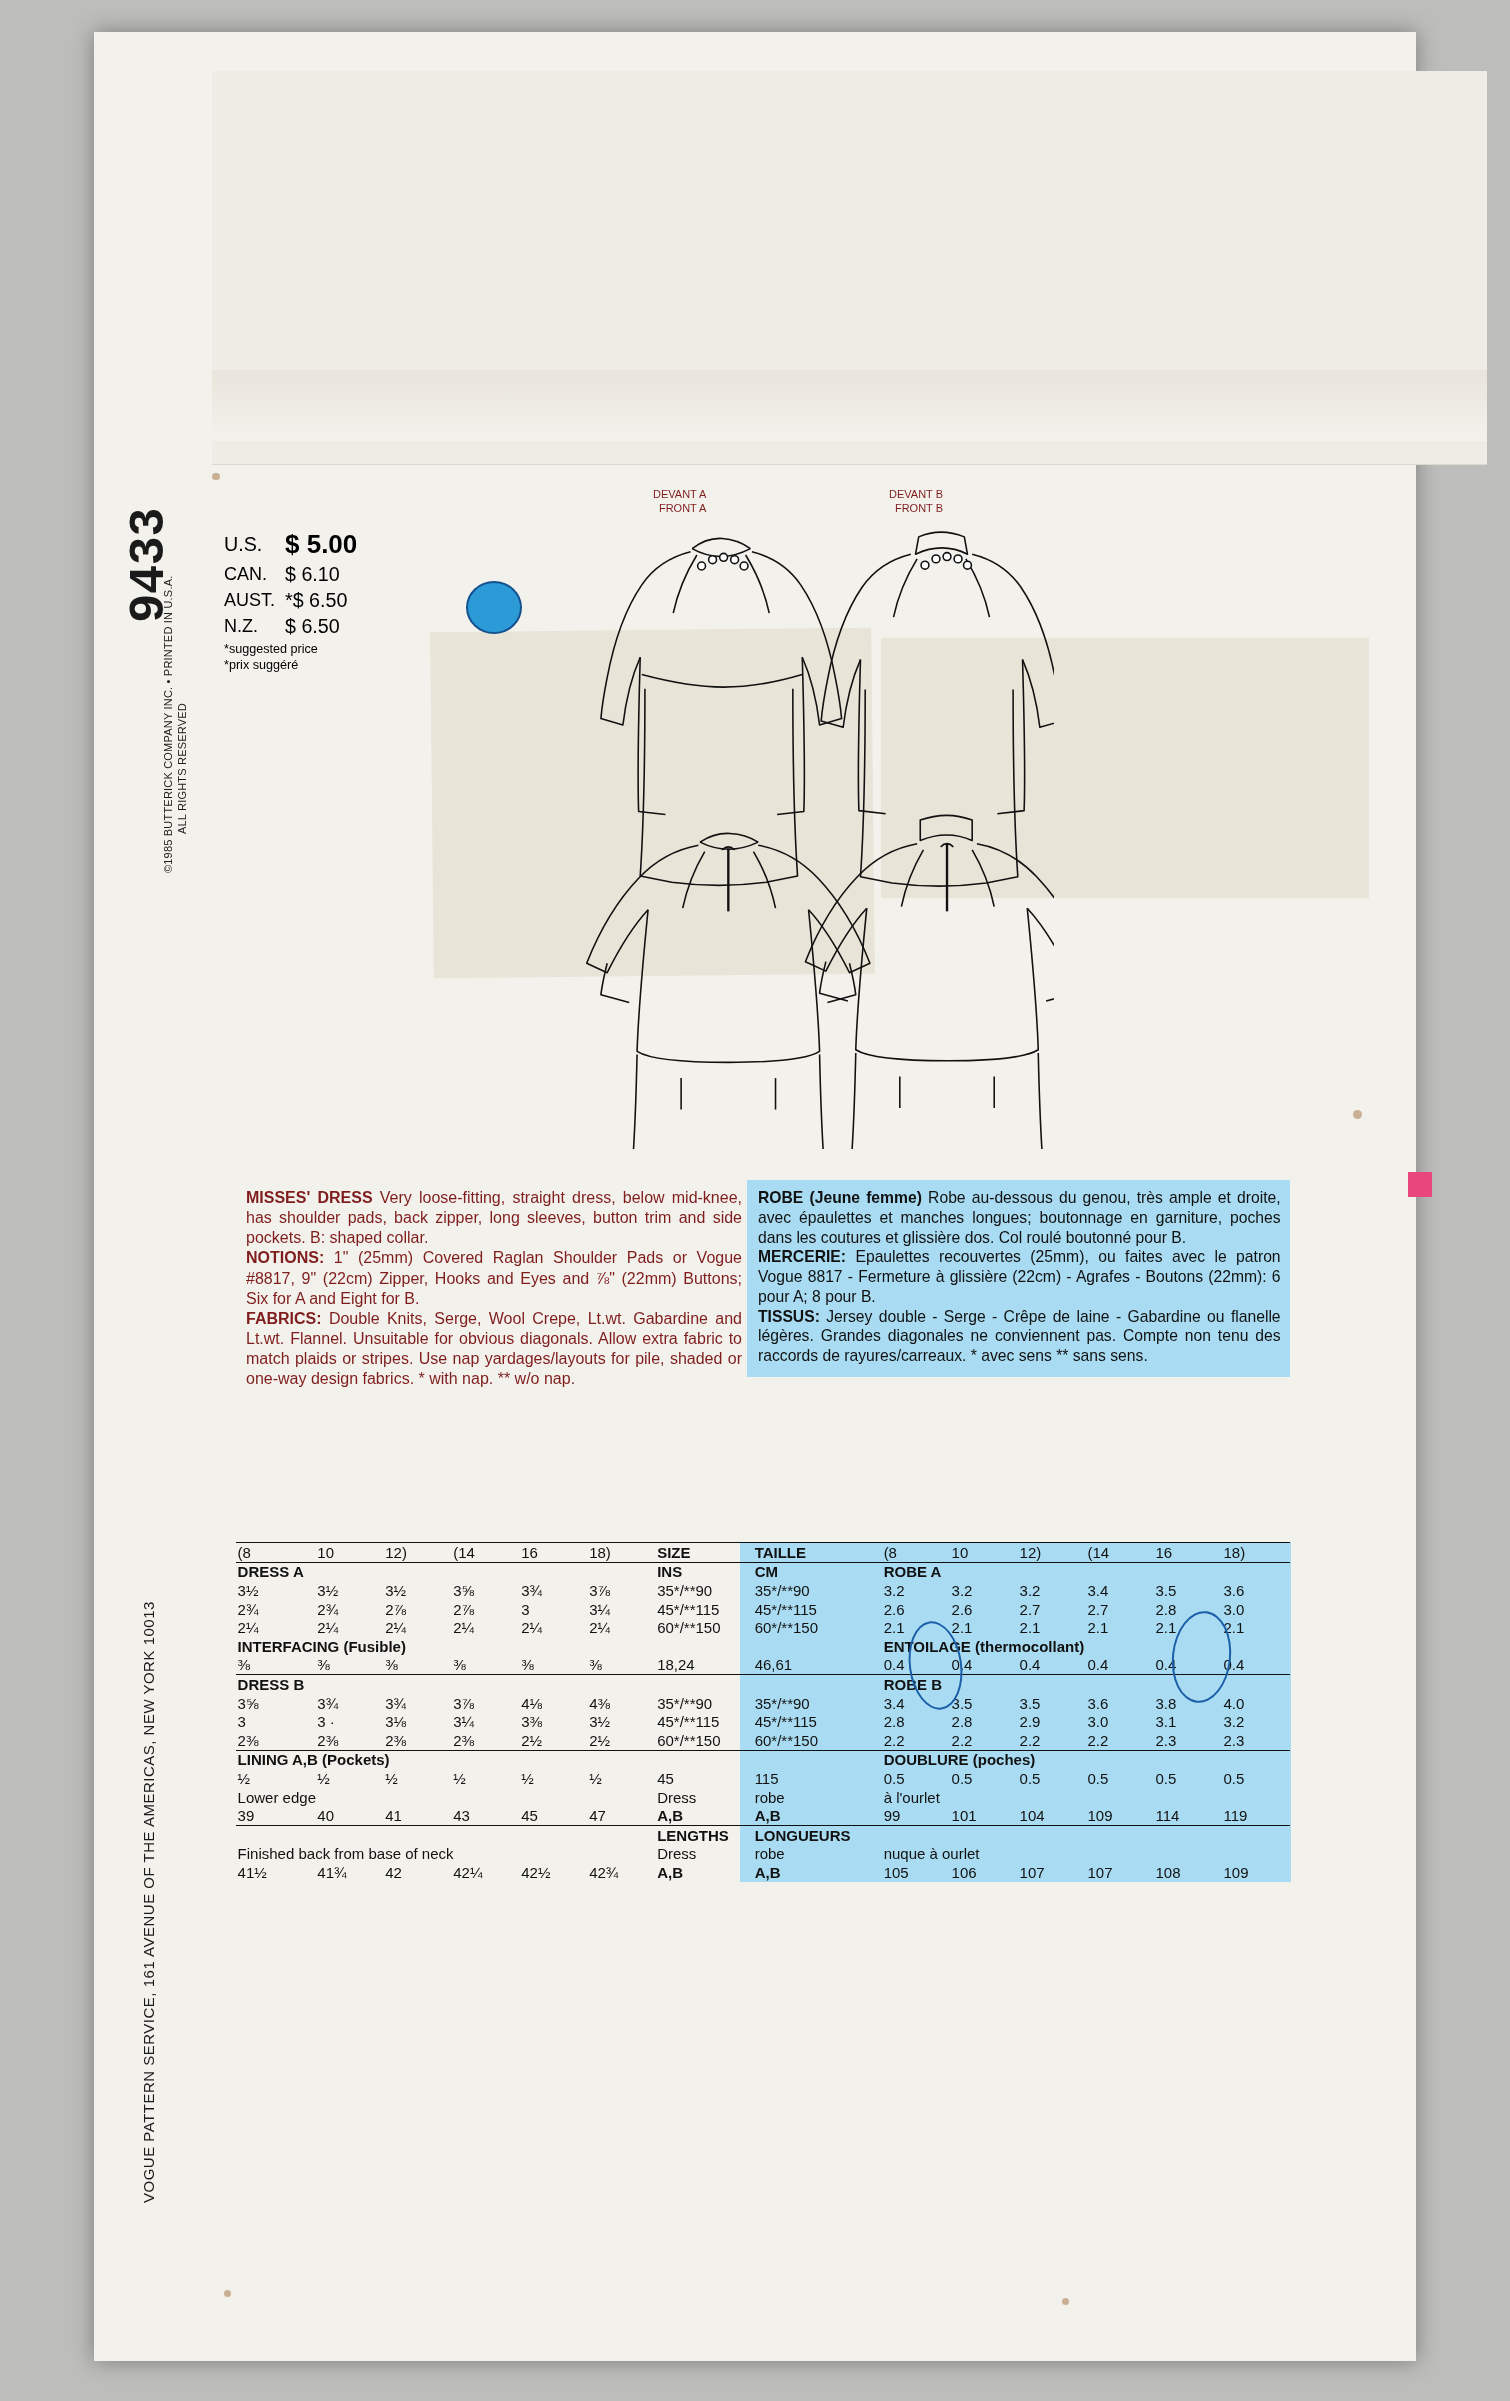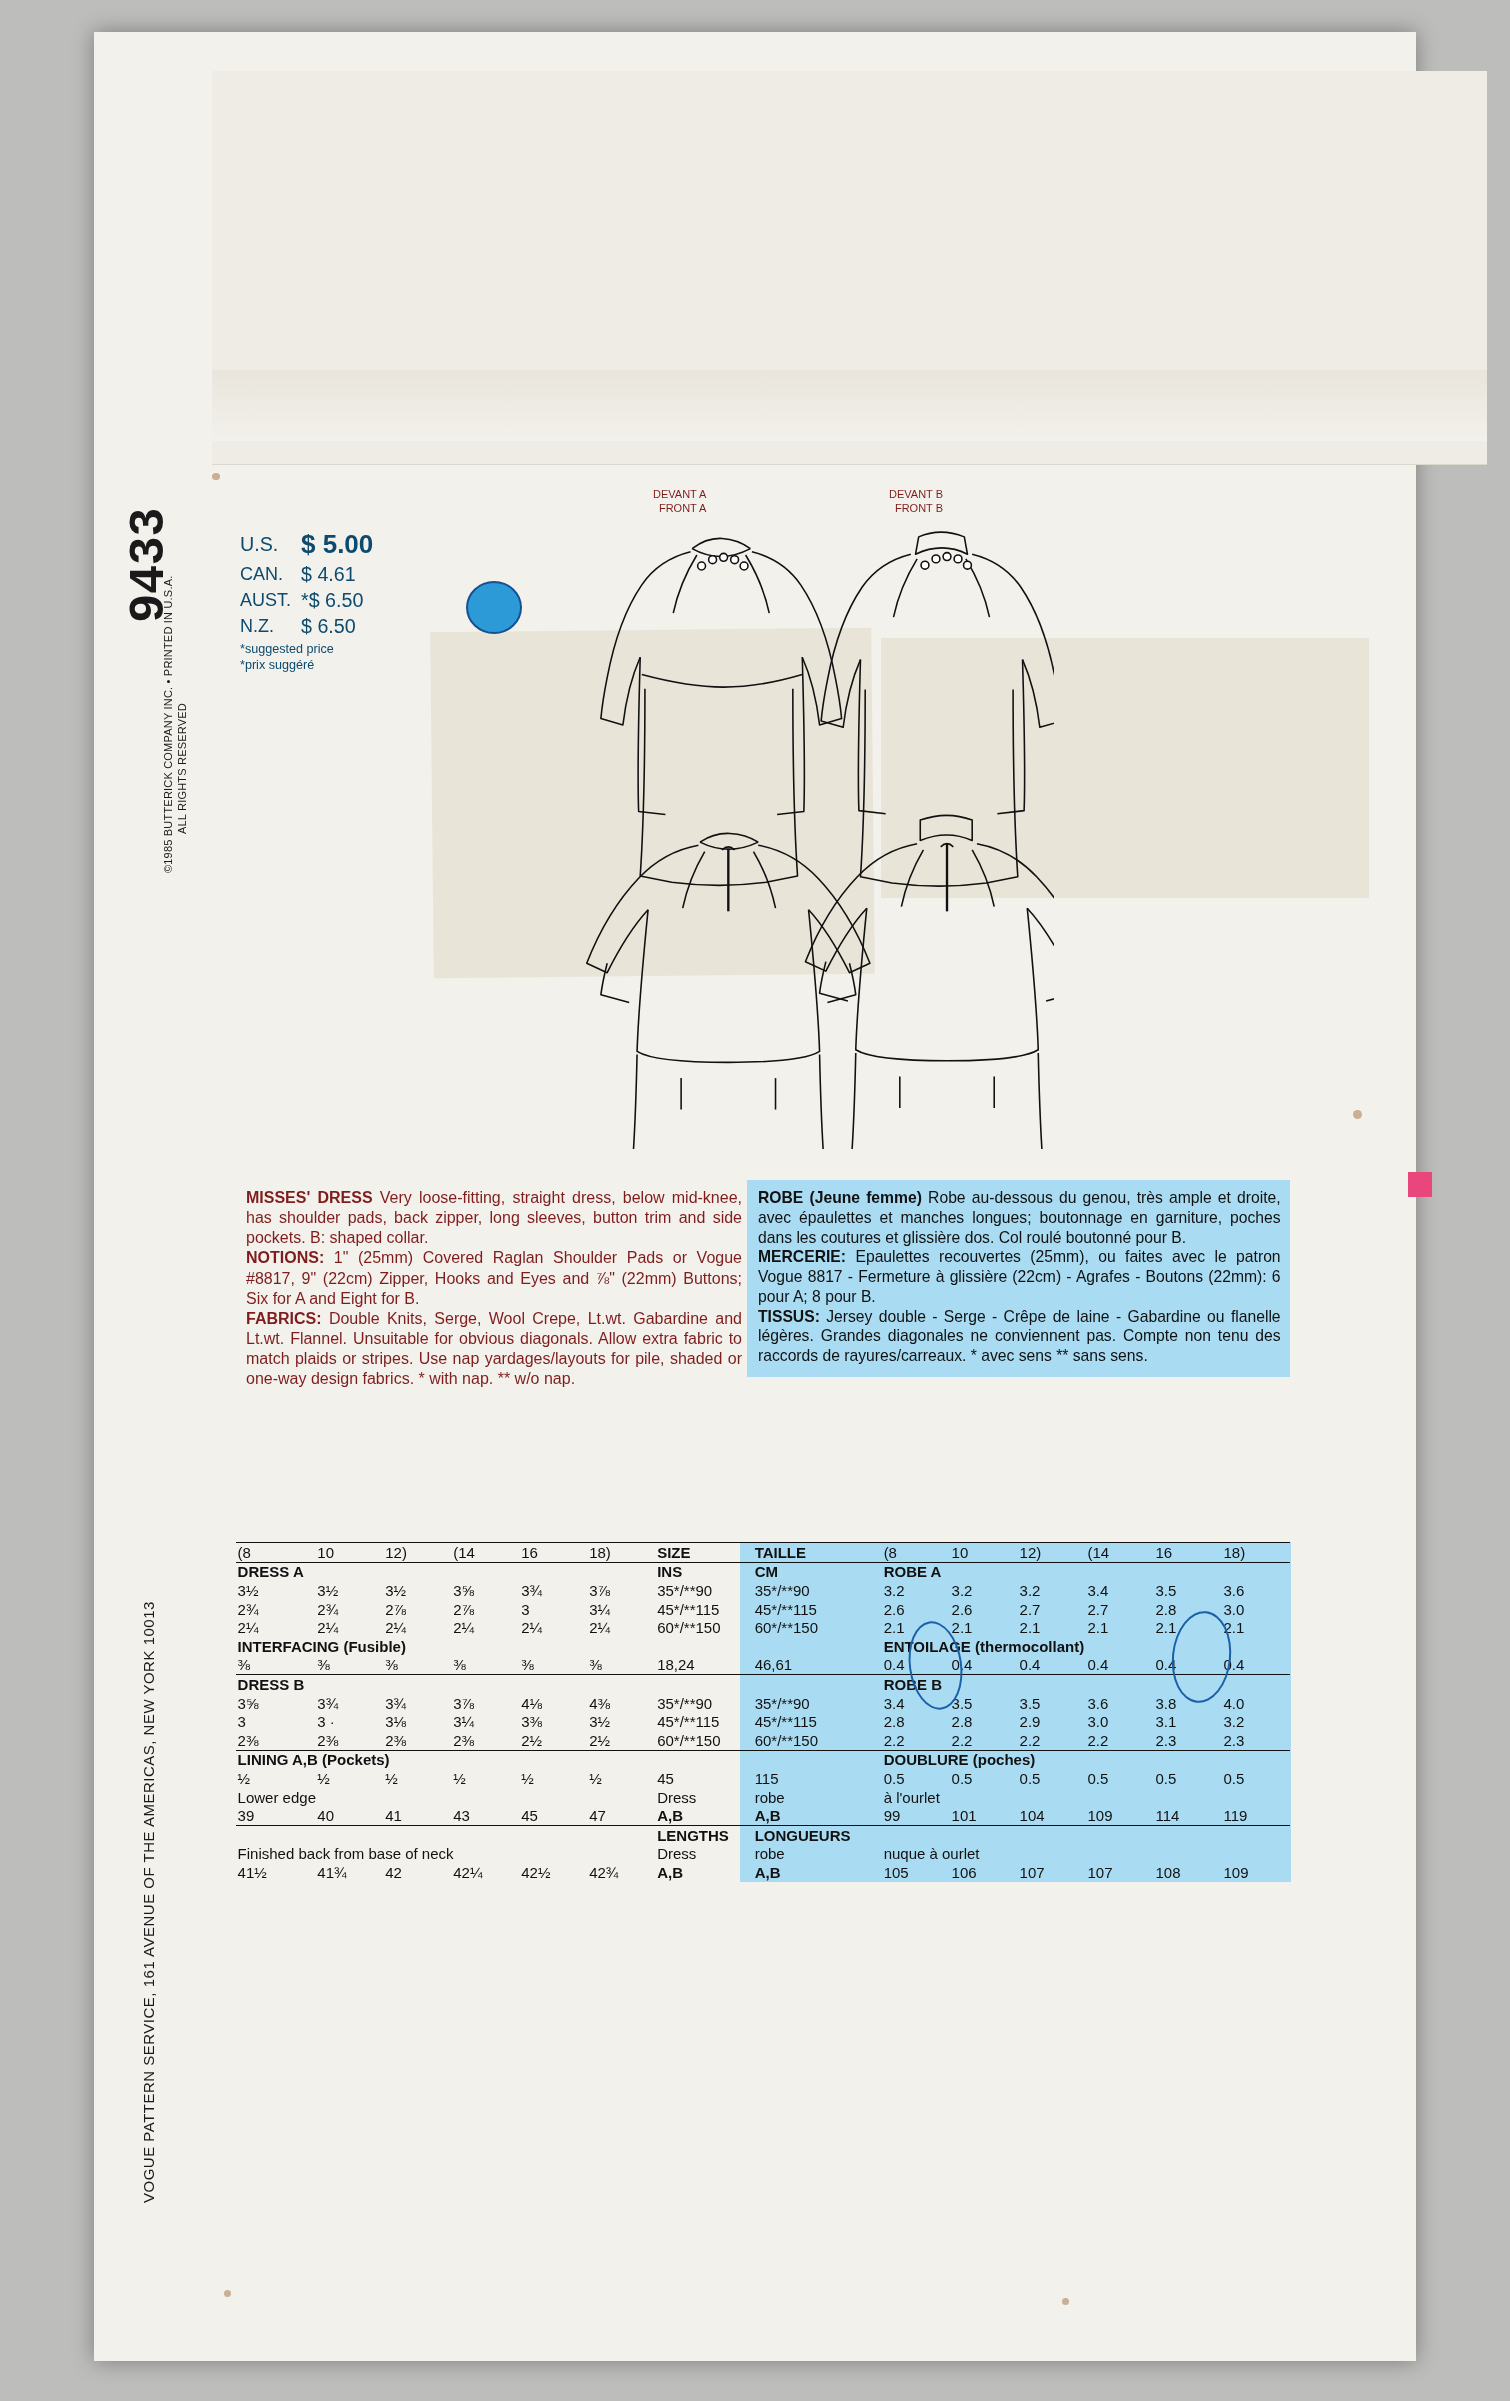--- a/index.html
+++ b/index.html
@@ -55,21 +55,21 @@
   #copyline{
     left:162px;top:873px;
     font-size:11px;letter-spacing:0.2px;
   }
   #copyline2{
     left:176px;top:834px;
     font-size:11px;letter-spacing:0.2px;
   }
 
   
-  #prices{position:absolute;left:240px;top:527px;color:#0c4a6e;}
+  #prices{position:absolute;left:224px;top:527px;color:#000000;}
   #prices table{border-collapse:collapse;}
   #prices td{font-size:18px;padding:1.6px 0;}
   #prices td.cur{width:61px;}
   #prices td.amt{font-size:19.7px;}
   #prices tr.first td.cur{font-size:19.7px;}
   #prices tr.first td.amt{font-size:26px;font-weight:bold;}
   #pricenote{font-size:12.6px;margin-top:2.4px;line-height:1.25;}
 
   
   #bluedot{
@@ -157,21 +157,21 @@
 
 <div id="prices">
   <table>
     <tbody>
         <tr class="first">
       <td class="cur">U.S.</td>
       <td class="amt">$ 5.00</td>
     </tr>
     <tr>
       <td class="cur">CAN.</td>
-      <td class="amt">$ 4.61</td>
+      <td class="amt">$ 6.10</td>
     </tr>
     <tr>
       <td class="cur">AUST.</td>
       <td class="amt">*$ 6.50</td>
     </tr>
     <tr>
       <td class="cur">N.Z.</td>
       <td class="amt">$ 6.50</td>
     </tr>
   </tbody>

